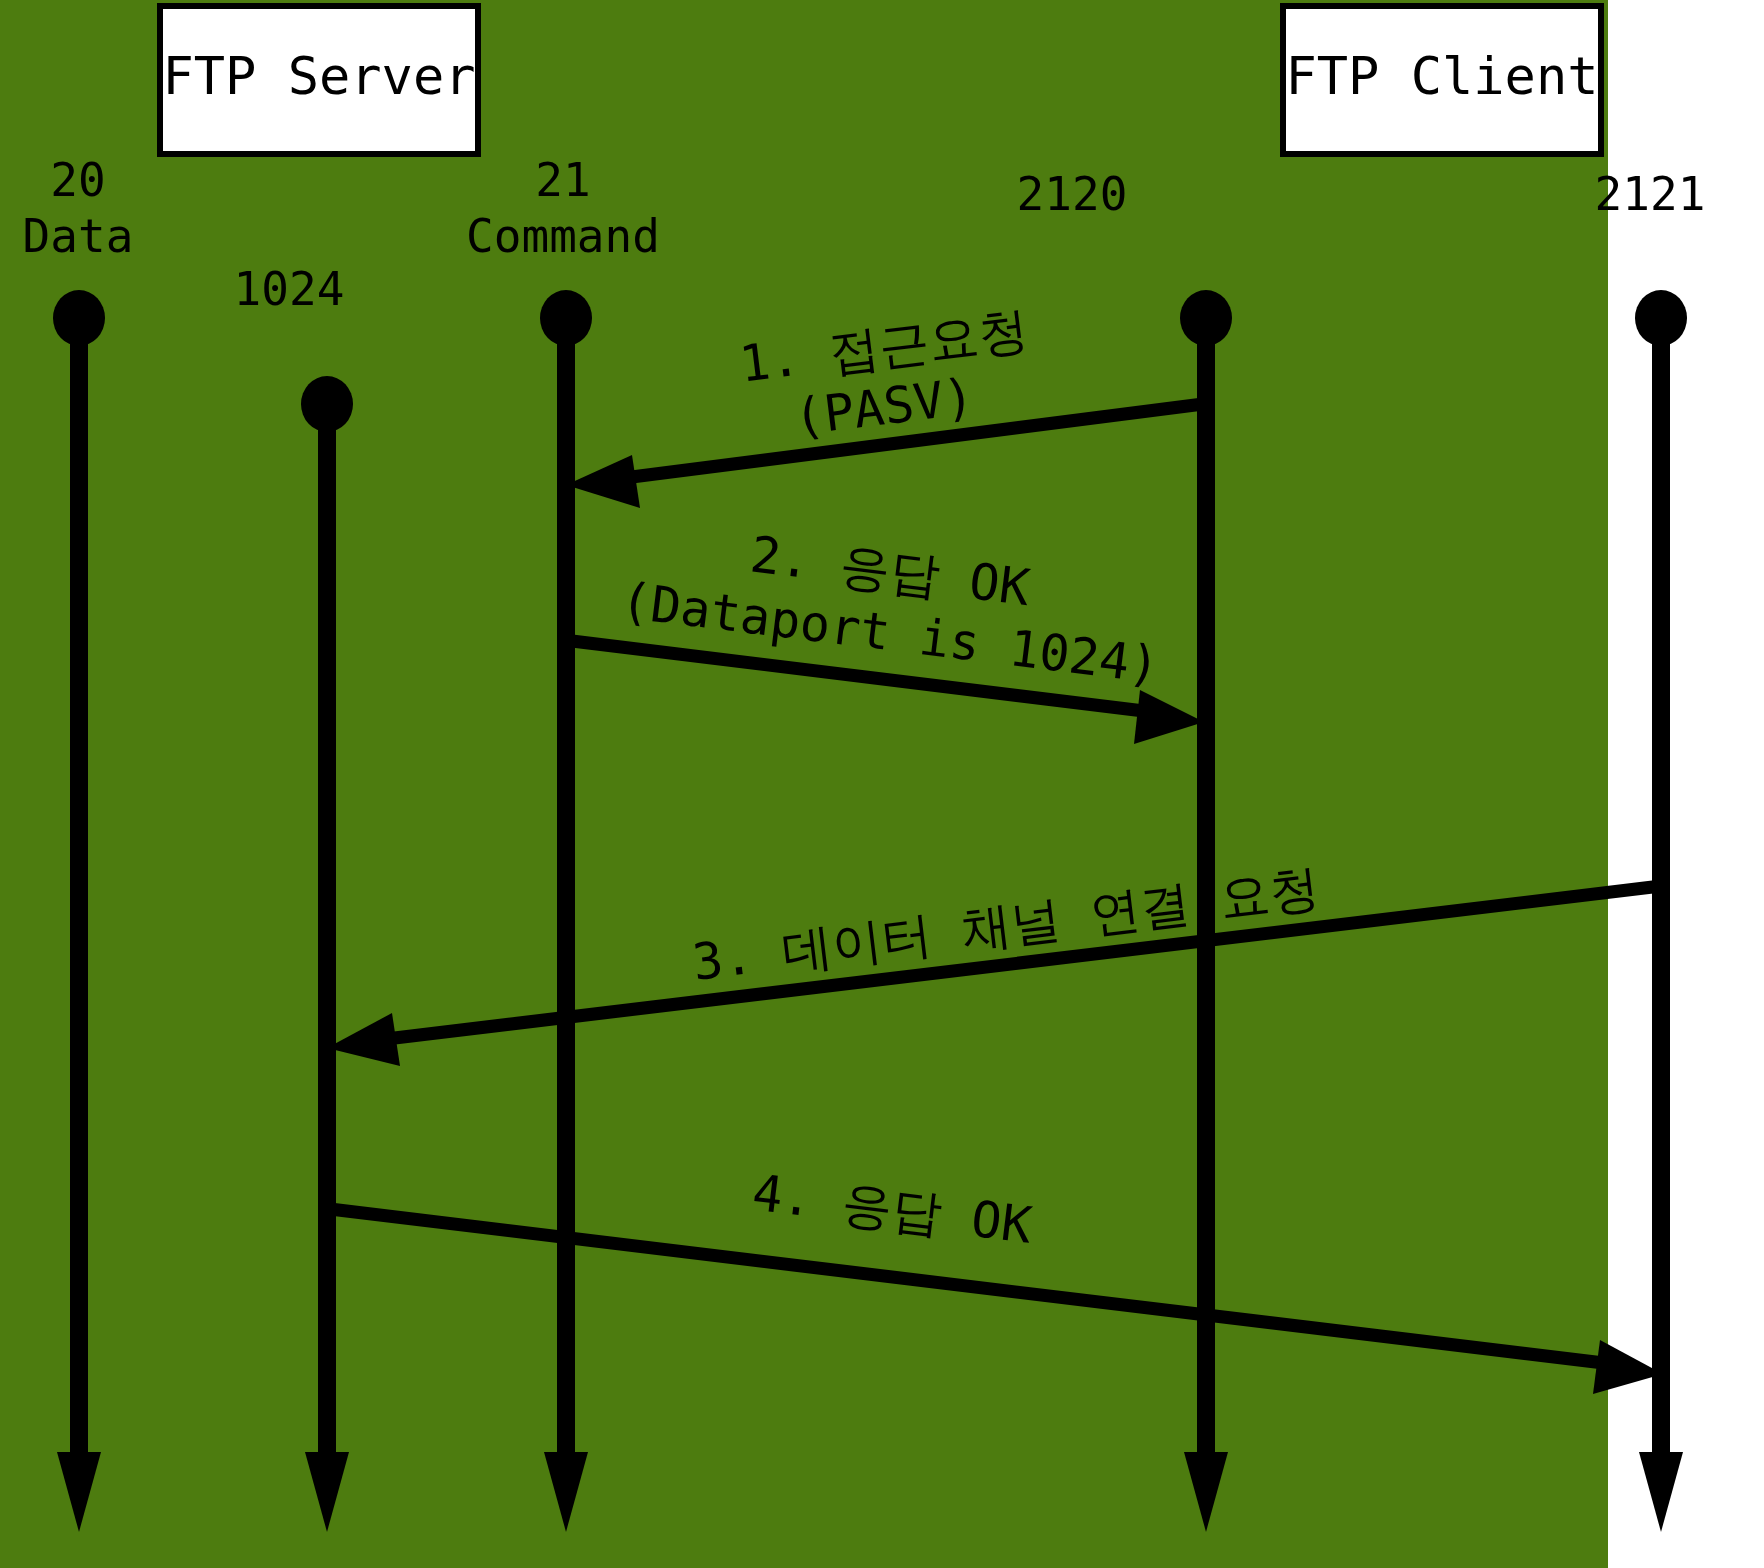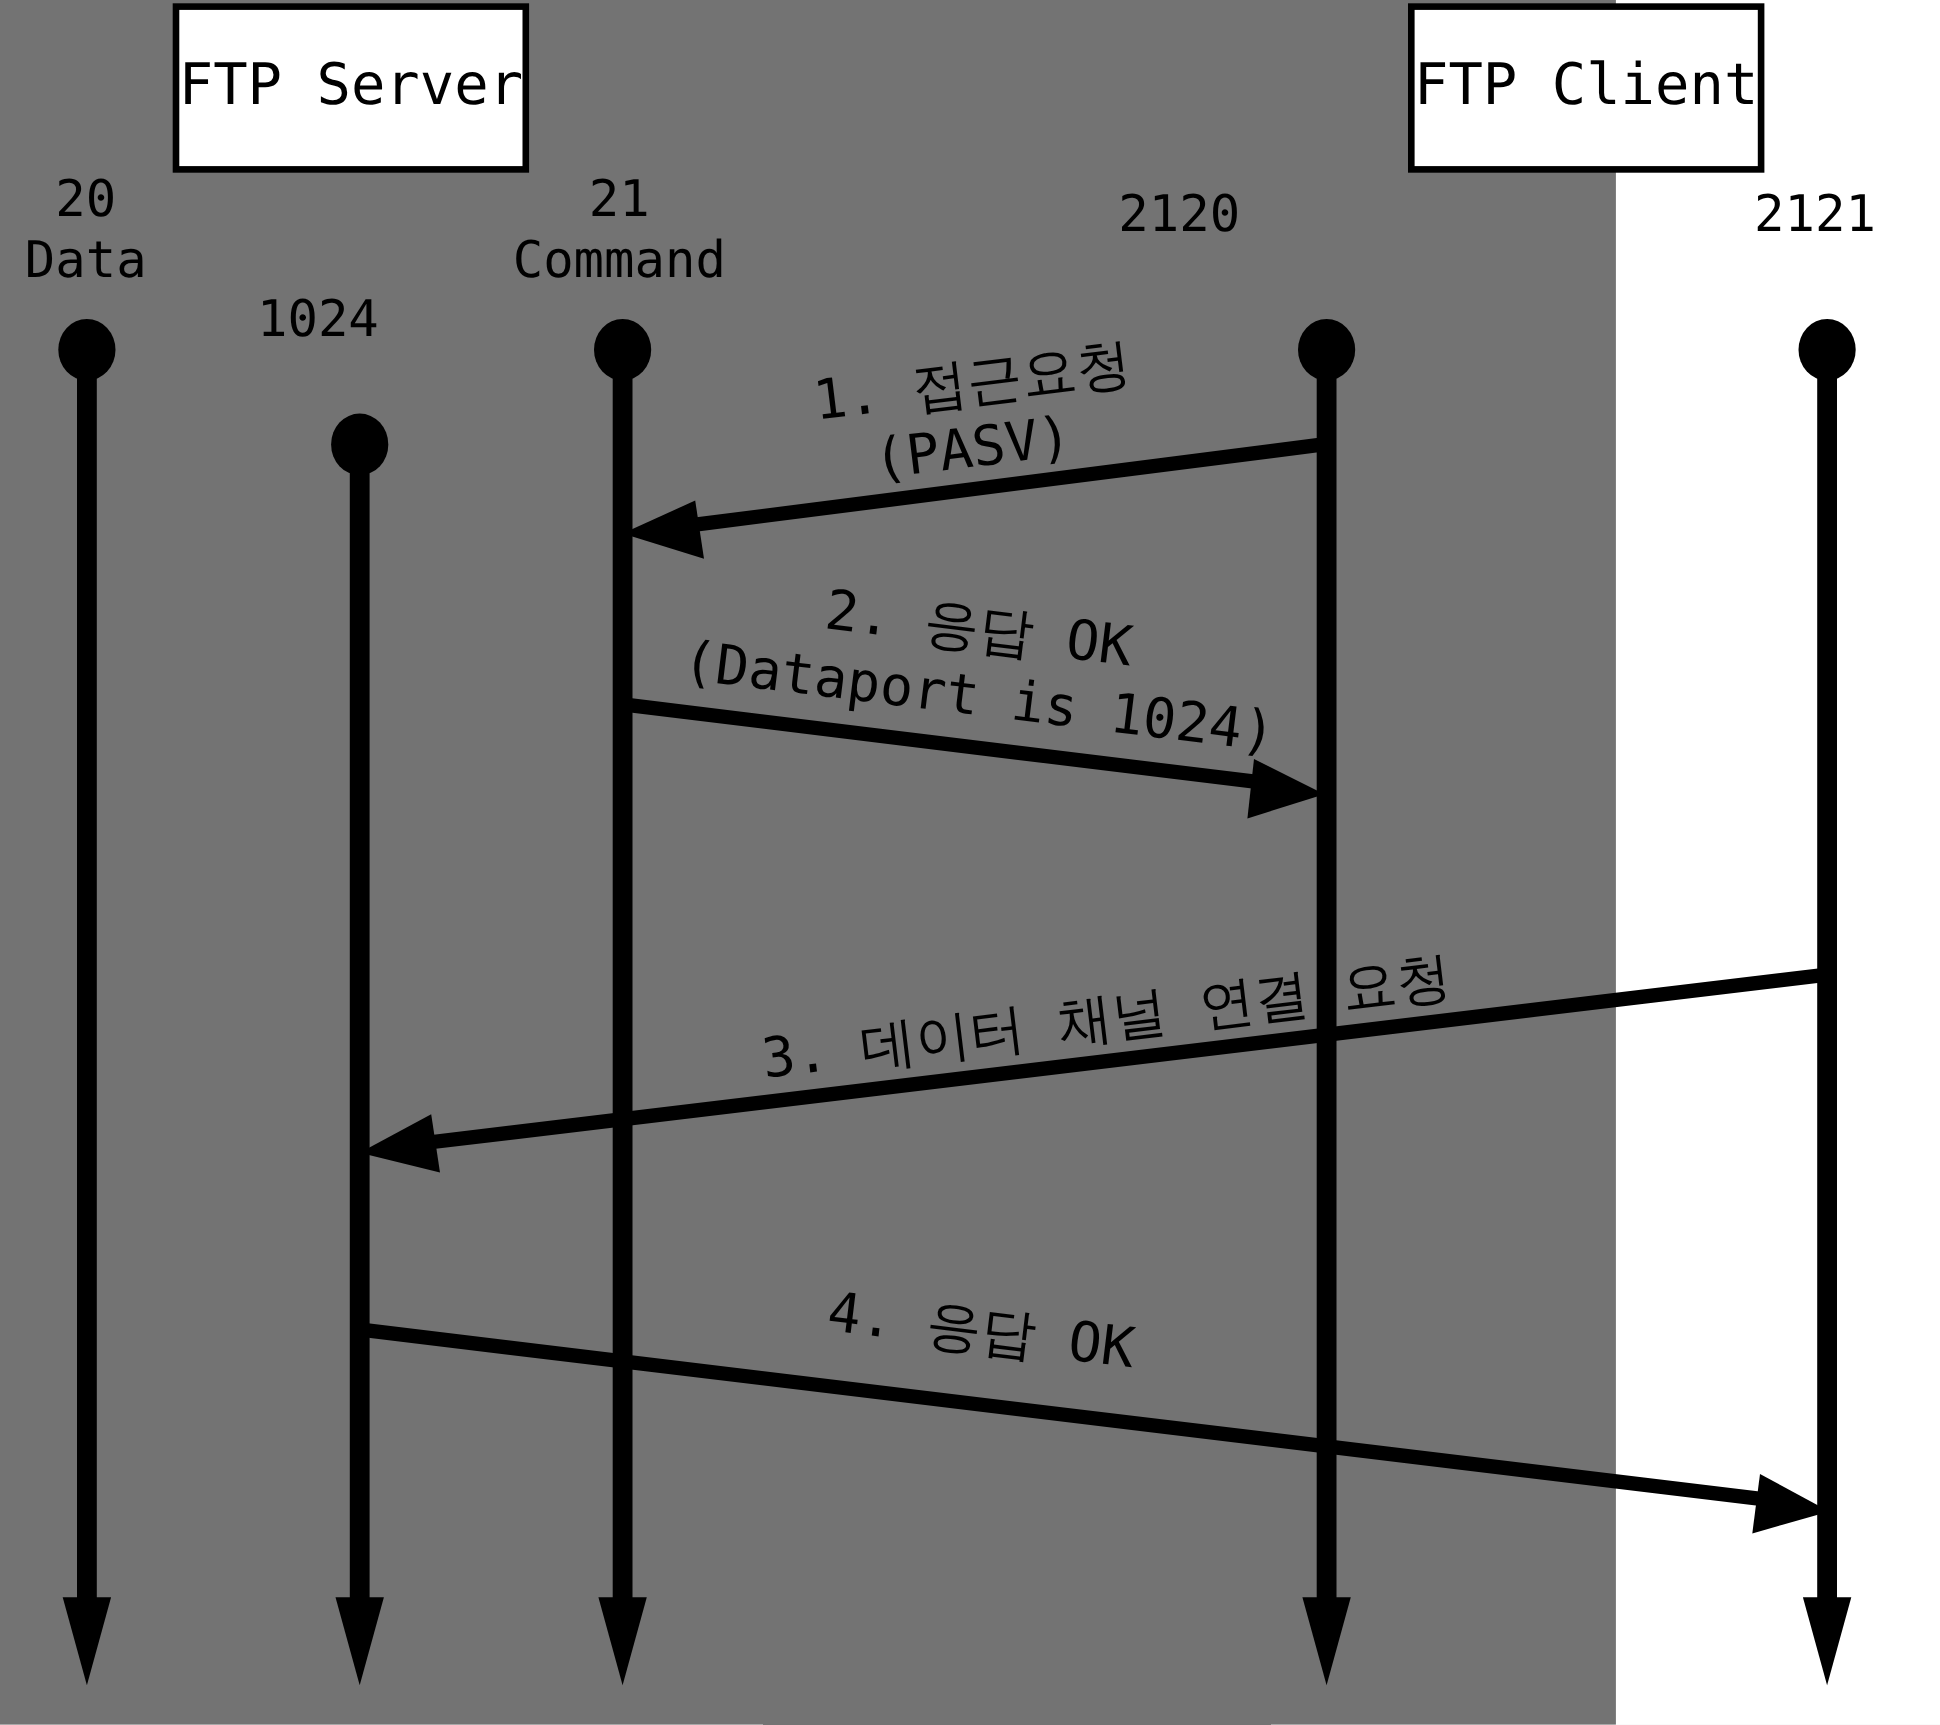--- a/index.html
+++ b/index.html
@@ -8,23 +8,23 @@
     background: #ffffff;
   }
   body {
     width: 1764px;
     height: 1568px;
     overflow: hidden;
     font-family: "DejaVu Sans Mono", "Liberation Mono", monospace;
   }
   #canvas {
     position: relative;
-    width: 1469px;
+    width: 1608px;
     height: 1568px;
-    background: #737373;
+    background: #4d7c0f;
   }
   svg#diagram {
     position: absolute;
     left: 0;
     top: 0;
     width: 1764px;
     height: 1568px;
   }
   .actor-box-rect {
     fill: #ffffff;

